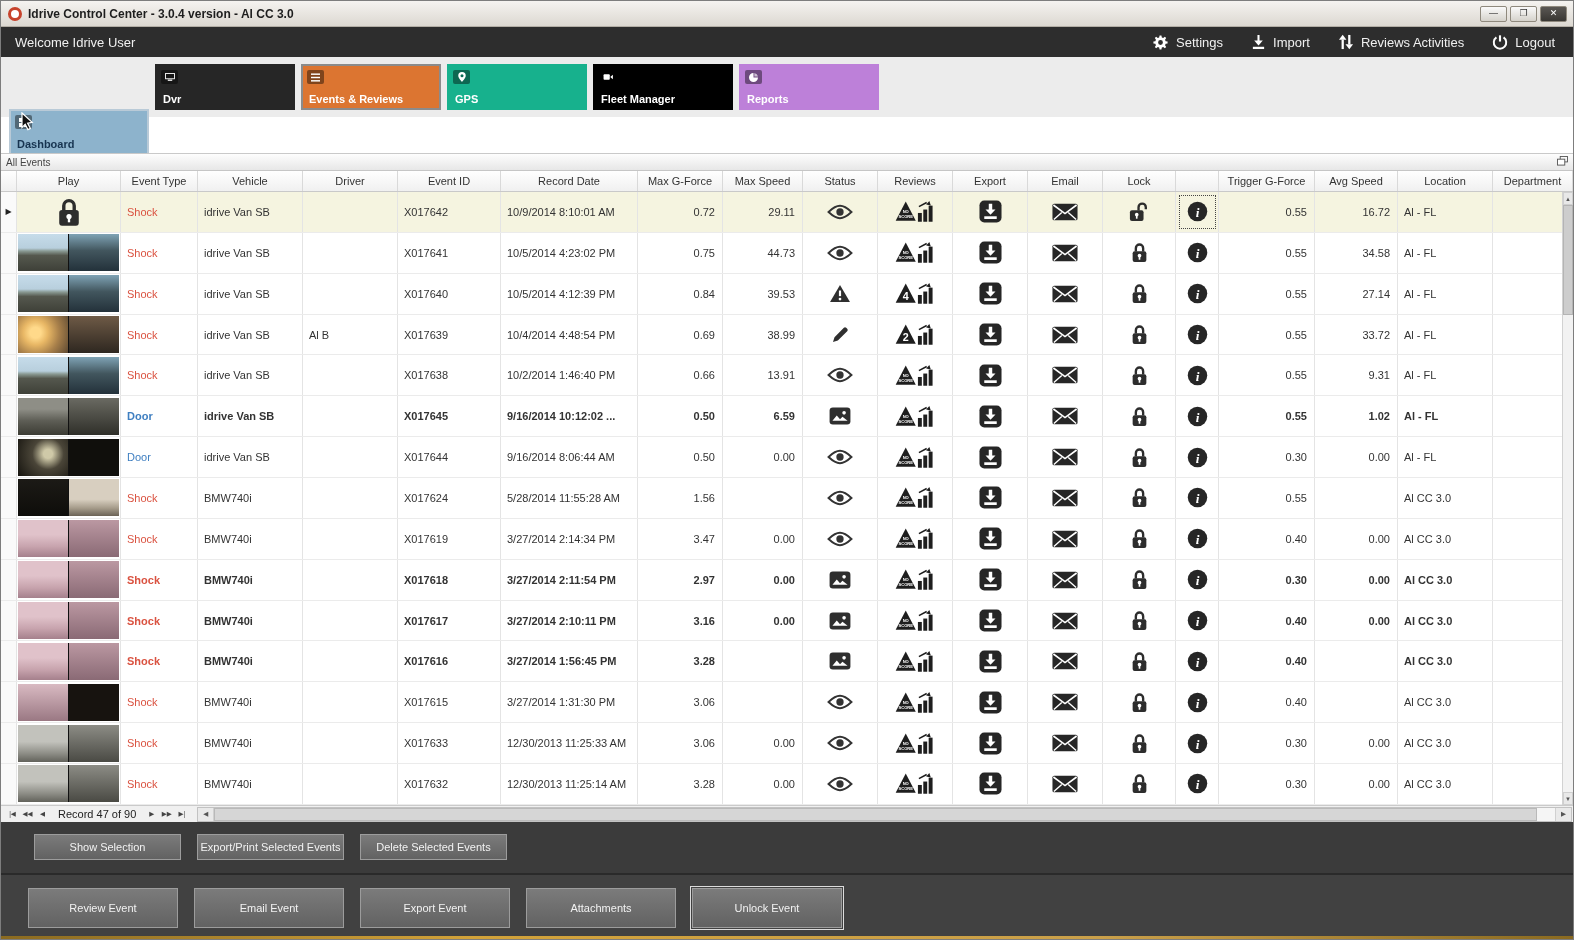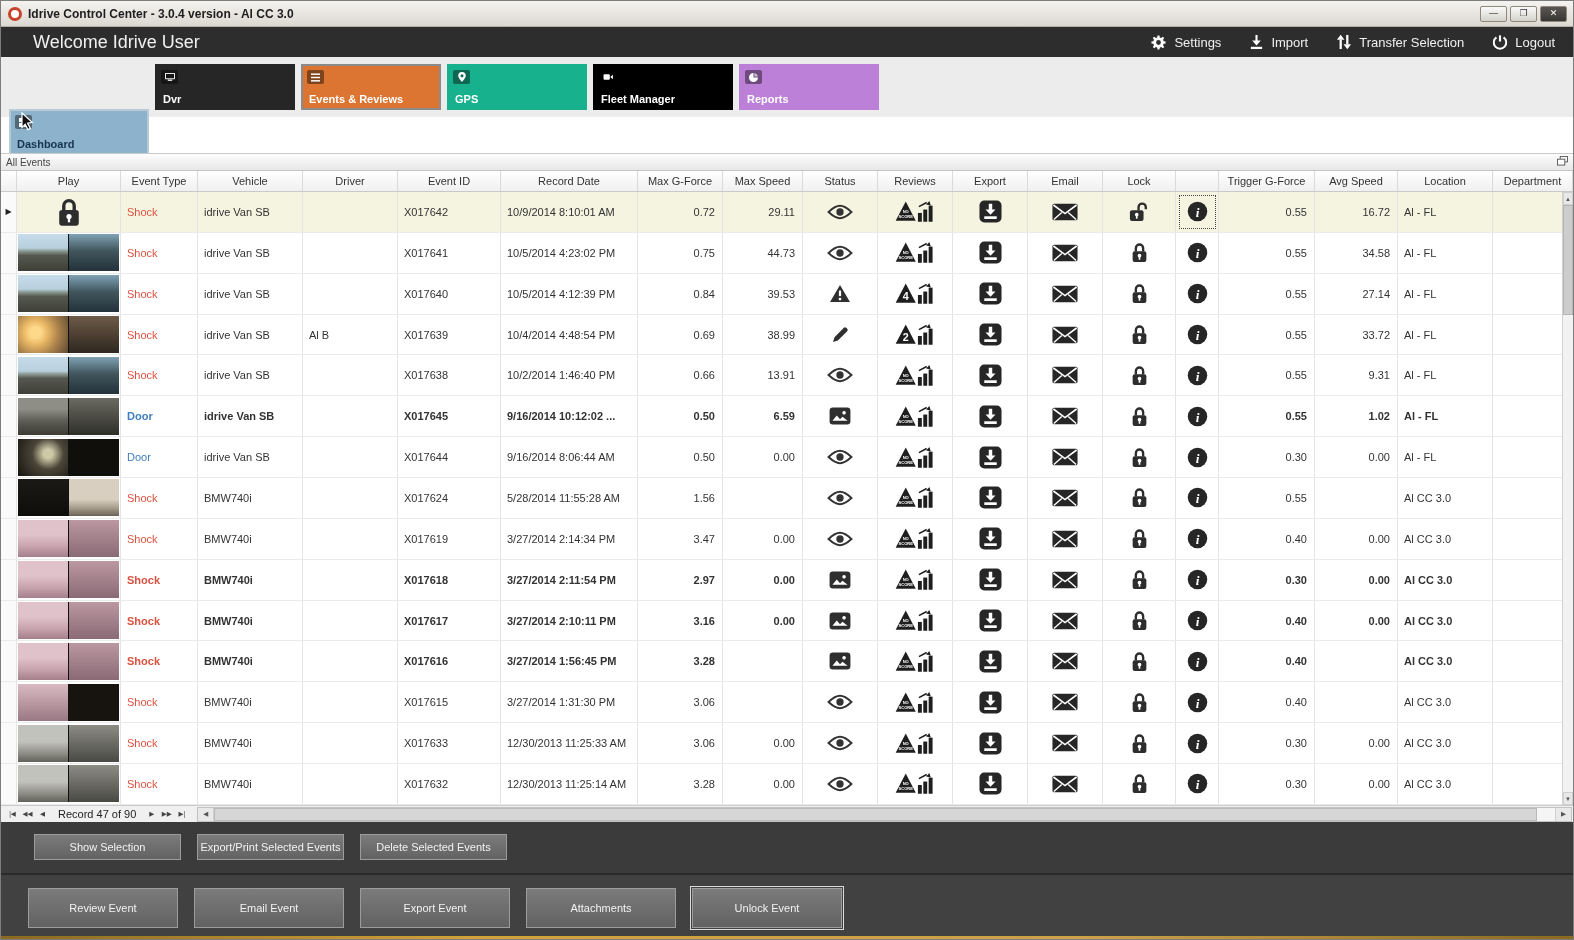--- a/index.html
+++ b/index.html
@@ -9,21 +9,21 @@
   
   .titlebar{height:26px;background:linear-gradient(#f5f3f0,#dcd8d1);border-bottom:1px solid #b3aea5;display:flex;align-items:center;padding:0 4px}
   .appicon{width:14px;height:14px;border-radius:50%;border:3px solid #c7432c;margin:0 6px 0 3px;background:#fff}
   .wtitle{font-weight:bold;font-size:12px;color:#1d1d1d;flex:1}
   .winbtns{display:flex;gap:3px;margin-right:2px}
   .winbtn{width:27px;height:16px;border:1px solid #8f897d;border-radius:2px;background:linear-gradient(#fafafa,#d5d2cb);font-size:9px;line-height:13px;text-align:center;color:#333}
   .winbtn.close{background:linear-gradient(#5a5753,#393733);color:#fff}
 
   
   .topbar{height:30px;background:#2d2d2d;display:flex;align-items:center;color:#f0f0f0}
-  .welcome{padding-left:32px;font-size:18px}
+  .welcome{padding-left:14px;font-size:13px}
   .topactions{margin-left:auto;display:flex;align-items:center;gap:28px;padding-right:18px}
   .topaction{display:flex;align-items:center;gap:7px;font-size:13px;cursor:default}
   .topaction svg{display:block}
 
   
   .tilebar{height:60px;background:#ececec;display:flex;align-items:flex-start;padding:7px 0 0 8px;gap:6px;position:relative}
   .tile{width:140px;height:46px;position:relative;border:2px solid transparent;cursor:default}
   .tile-dashboard{border-color:#b9cad7}
   .tile.active{border-color:#8b8b8b}
   .tile-iconbox{position:absolute;top:4px;left:4px;width:17px;height:14px;background:rgba(0,0,0,.42);border-radius:2px;display:flex;align-items:center;justify-content:center}
@@ -134,21 +134,21 @@
     </div>
     <div class="topaction">
       <span>
           <svg width="16" height="16" viewBox="0 0 17 17">
             <path d="M5 16V6" stroke="#fff" stroke-width="2.4"></path>
             <path d="M5 .8 1 6h8z" fill="#fff"></path>
             <path d="M12 1v10" stroke="#fff" stroke-width="2.4"></path>
             <path d="m12 16.2 4-5.2H8z" fill="#fff"></path>
           </svg>
         </span>
-      <span>Transfer Selection</span>
+      <span>Reviews Activities</span>
     </div>
     <div class="topaction">
       <span>
           <svg width="16" height="16" viewBox="0 0 18 18">
             <path d="M9 1.5v7" stroke="#fff" stroke-width="2.4"></path>
             <path d="M5 3.8a7 7 0 1 0 8 0" fill="none" stroke="#fff" stroke-width="2.2"></path>
           </svg>
         </span>
       <span>Logout</span>
     </div>

